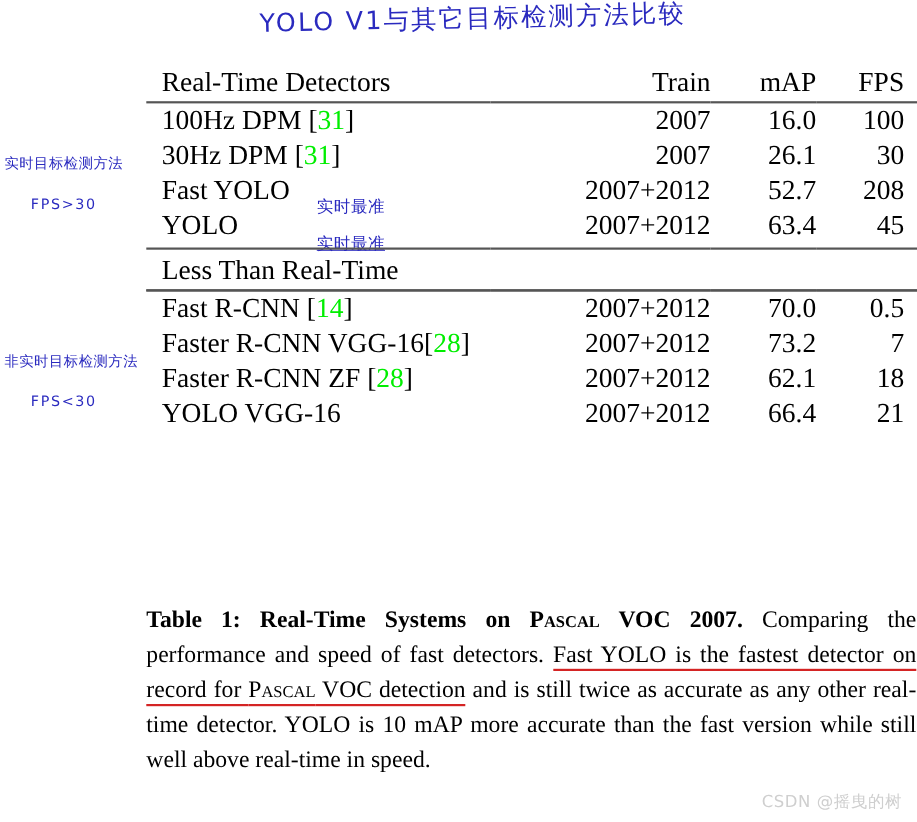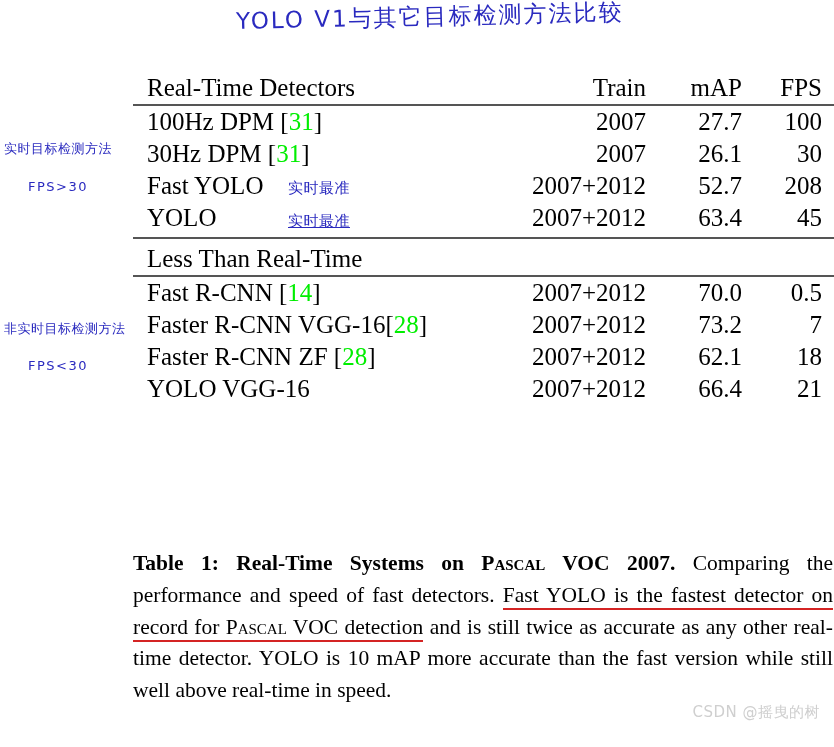--- a/index.html
+++ b/index.html
@@ -33,21 +33,21 @@
   #ann-rt-label   { top: 140px; left: 4px;  font-size: 13px; }
   #ann-rt-fps     { top: 179px; left: 28px; font-size: 13px; letter-spacing: 1.5px; }
   #ann-nrt-label  { top: 320px; left: 4px;  font-size: 13px; }
   #ann-nrt-fps    { top: 358px; left: 28px; font-size: 13px; letter-spacing: 1.5px; }
   #ann-fast-yolo  { top: 179px; left: 288px; font-size: 15px; }
   #ann-yolo       { top: 212px; left: 288px; font-size: 15px; text-decoration: underline; }
 
   
   #table-wrap {
     position: absolute;
-    left: 133px; top: 72px;
+    left: 133px; top: 60px;
     width: 701px;
   }
   table.paper {
     width: 100%;
     border-collapse: collapse;
     font-size: 25px;
     line-height: 1.0;
   }
   table.paper td, table.paper th {
     padding: 3px 0 4px 0;
@@ -80,21 +80,21 @@
   #caption .lbl { font-weight: bold; }
   .sc { font-variant: small-caps; }
   .uline-red {
     border-bottom: 2px solid #D42424;
     padding-bottom: 1px;
   }
 
   
   #watermark {
     position: absolute;
-    right: 14px; bottom: 25px;
+    right: 14px; bottom: 8px;
     color: #CFCFCF;
     font-size: 15px;
     font-family: "DejaVu Sans", sans-serif;
     letter-spacing: .5px;
   }
 </style>
 </head>
 <body>
 
 <div class="ann" id="hand-title">YOLO V1与其它目标检测方法比较</div>
@@ -114,21 +114,21 @@
         <th class="c-name">Real-Time Detectors</th>
         <th class="c-train">Train</th>
         <th class="c-map">mAP</th>
         <th class="c-fps">FPS</th>
       </tr>
     </thead>
     <tbody id="tbody-realtime">
         <tr>
           <td class="c-name">100Hz DPM <span class="cite"><span class="bk">[</span>31<span class="bk">]</span></span></td>
           <td class="c-train">2007</td>
-          <td class="c-map">27.7</td>
+          <td class="c-map">16.0</td>
           <td class="c-fps">100</td>
         </tr>
         <tr>
           <td class="c-name">30Hz DPM <span class="cite"><span class="bk">[</span>31<span class="bk">]</span></span></td>
           <td class="c-train">2007</td>
           <td class="c-map">26.1</td>
           <td class="c-fps">30</td>
         </tr>
         <tr>
           <td class="c-name">Fast YOLO</td>

